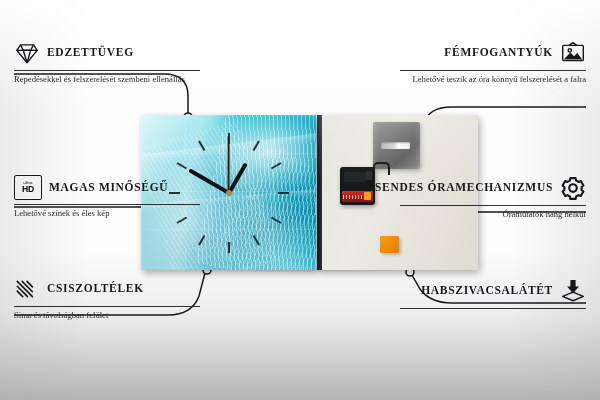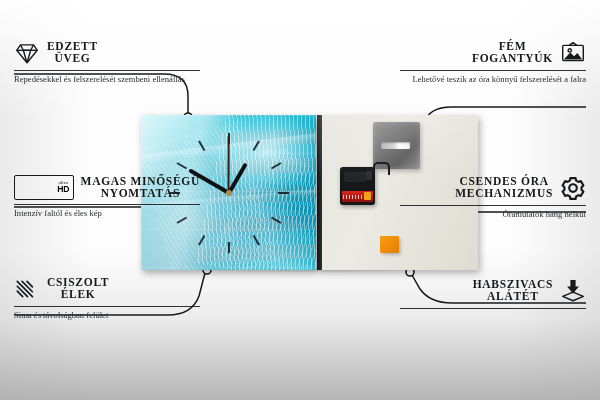--- a/index.html
+++ b/index.html
@@ -94,29 +94,29 @@
     background:radial-gradient(ellipse 50% 50% at 50% 0%, rgba(90,90,90,.33) 0%, rgba(255,255,255,0) 72%);}
 
   
   .feat{position:absolute;width:186px;}
   .feat.left{text-align:left;}
   .feat.right{text-align:right;}
   .head{display:flex;align-items:center;gap:7px;}
   .feat.right .head{flex-direction:row;justify-content:flex-end;}
   .icon{flex:0 0 auto;width:26px;height:26px;display:block;}
   .feat.right .icon{order:2;}
-  .titles{display:flex;flex-direction:column;line-height:1.04;align-items:center;}
+  .titles{display:flex;flex-direction:row;line-height:1.04;}
   .t1,.t2{font-family:"Liberation Serif", serif;font-size:11.5px;letter-spacing:.7px;
     color:#16181a;font-weight:700;white-space:nowrap;}
   .rule{height:1px;background:#1d2022;margin-top:4px;opacity:.92;}
   .desc{margin-top:3px;font-family:"Liberation Serif", serif;font-size:8.6px;
     color:#2a2d2f;line-height:1.32;}
 
   .hdpill{width:26px;height:23px;border:1.6px solid #16181a;border-radius:2px;
-    display:flex;flex-direction:column;align-items:center;justify-content:center;line-height:1;padding-left:39px;}
+    display:flex;flex-direction:column;align-items:center;justify-content:center;line-height:1;}
   .hdpill b{font-size:8.6px;font-family:"Liberation Sans", sans-serif;font-weight:700;letter-spacing:-.2px;}
   .hdpill s{font-size:4.4px;text-decoration:none;font-family:"Liberation Sans", sans-serif;letter-spacing:.2px;}
 </style>
 </head>
 <body>
 
 <div id="stage">
 
   <div class="bg-base"></div>
   <div class="bg-left"></div>
@@ -239,25 +239,24 @@
   </div>
 
   <div class="feat left" style="left:14px;top:175px">
     <div class="head">
       <span class="hdpill">
         <s>ultra</s>
         <b>HD</b>
       </span>
       <div class="titles">
         <span class="t1">MAGAS MINŐSÉGŰ</span>
-        <span class="t2">NYOMTATÁS</span>
-      </div>
-    </div>
-    <div class="rule"></div>
-    <div class="desc">Intenzív faltól és éles kép</div>
+      </div>
+    </div>
+    <div class="rule"></div>
+    <div class="desc">Lehetővé színek és éles kép</div>
   </div>
 
   <div class="feat left" style="left:14px;top:276px">
     <div class="head">
       <svg class="icon" viewBox="0 0 24 24">
         <g stroke="#16181a" stroke-width="1.5" stroke-linecap="round">
           <path d="M3 5 L17 19"></path>
             <path d="M7.5 5 L17 14.5"></path>
           <path d="M12 5 L17 10"></path>
             <path d="M3 9.5 L12.5 19"></path>

